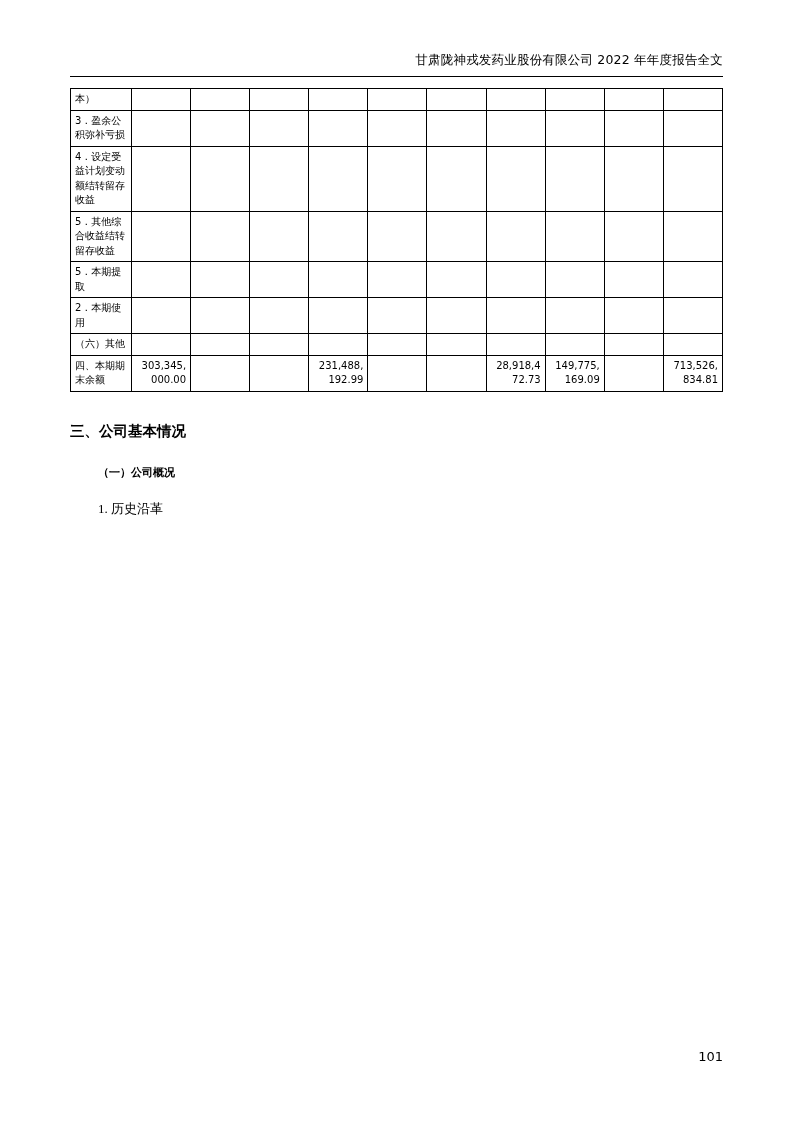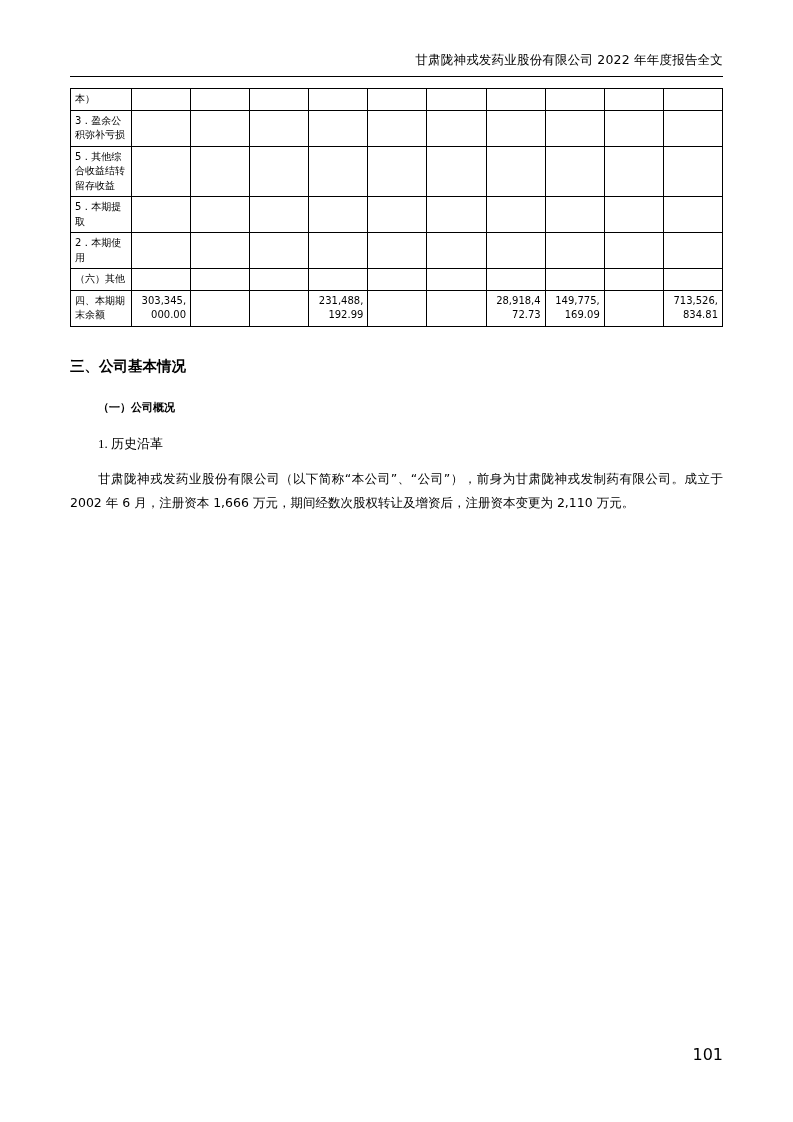--- a/index.html
+++ b/index.html
@@ -92,21 +92,21 @@
     line-height: 1.95;
     margin: 14px 0 0 0;
     text-align: justify;
     text-indent: 28px;
   }
   .page-number {
     position: absolute;
     bottom: 58px;
     right: 70px;
     font-family: "DejaVu Sans", sans-serif;
-    font-size: 16px;
+    font-size: 13px;
   }
 </style>
 </head>
 <body>
 
 <div class="page">
 
   <div class="header">
     <span>甘肃陇神戎发药业股份有限公司 2022 年年度报告全文</span>
   </div>
@@ -136,20 +136,33 @@
           <td class="num"></td>
           <td class="num"></td>
           <td class="num"></td>
           <td class="num"></td>
           <td class="num"></td>
           <td class="num"></td>
           <td class="num"></td>
           <td class="num"></td>
         </tr>
         <tr>
+          <td class="label">4．设定受益计划变动额结转留存收益</td>
+          <td class="num"></td>
+          <td class="num"></td>
+          <td class="num"></td>
+          <td class="num"></td>
+          <td class="num"></td>
+          <td class="num"></td>
+          <td class="num"></td>
+          <td class="num"></td>
+          <td class="num"></td>
+          <td class="num"></td>
+        </tr>
+        <tr>
           <td class="label">5．其他综合收益结转留存收益</td>
           <td class="num"></td>
           <td class="num"></td>
           <td class="num"></td>
           <td class="num"></td>
           <td class="num"></td>
           <td class="num"></td>
           <td class="num"></td>
           <td class="num"></td>
           <td class="num"></td>
@@ -206,19 +219,18 @@
           <td class="num">149,775,169.09</td>
           <td class="num"></td>
           <td class="num">713,526,834.81</td>
         </tr>
       </tbody>
     </table>
 
     <div class="sec-title">三、公司基本情况</div>
     <div class="sub-title">（一）公司概况</div>
     <div class="sub-sub">1. 历史沿革</div>
-    <p class="body">甘肃陇神戎发药业股份有限公司（以下简称“本公司”、“公司”），前身为甘肃陇神戎发制药有限公司。成立于 2002 年 6 月，注册资本 1,666 万元，期间经数次股权转让及增资后，注册资本变更为 2,110 万元。</p>
 
   </div>
 
   <div class="page-number">101</div>
 
 </div>
 
 </body></html>

